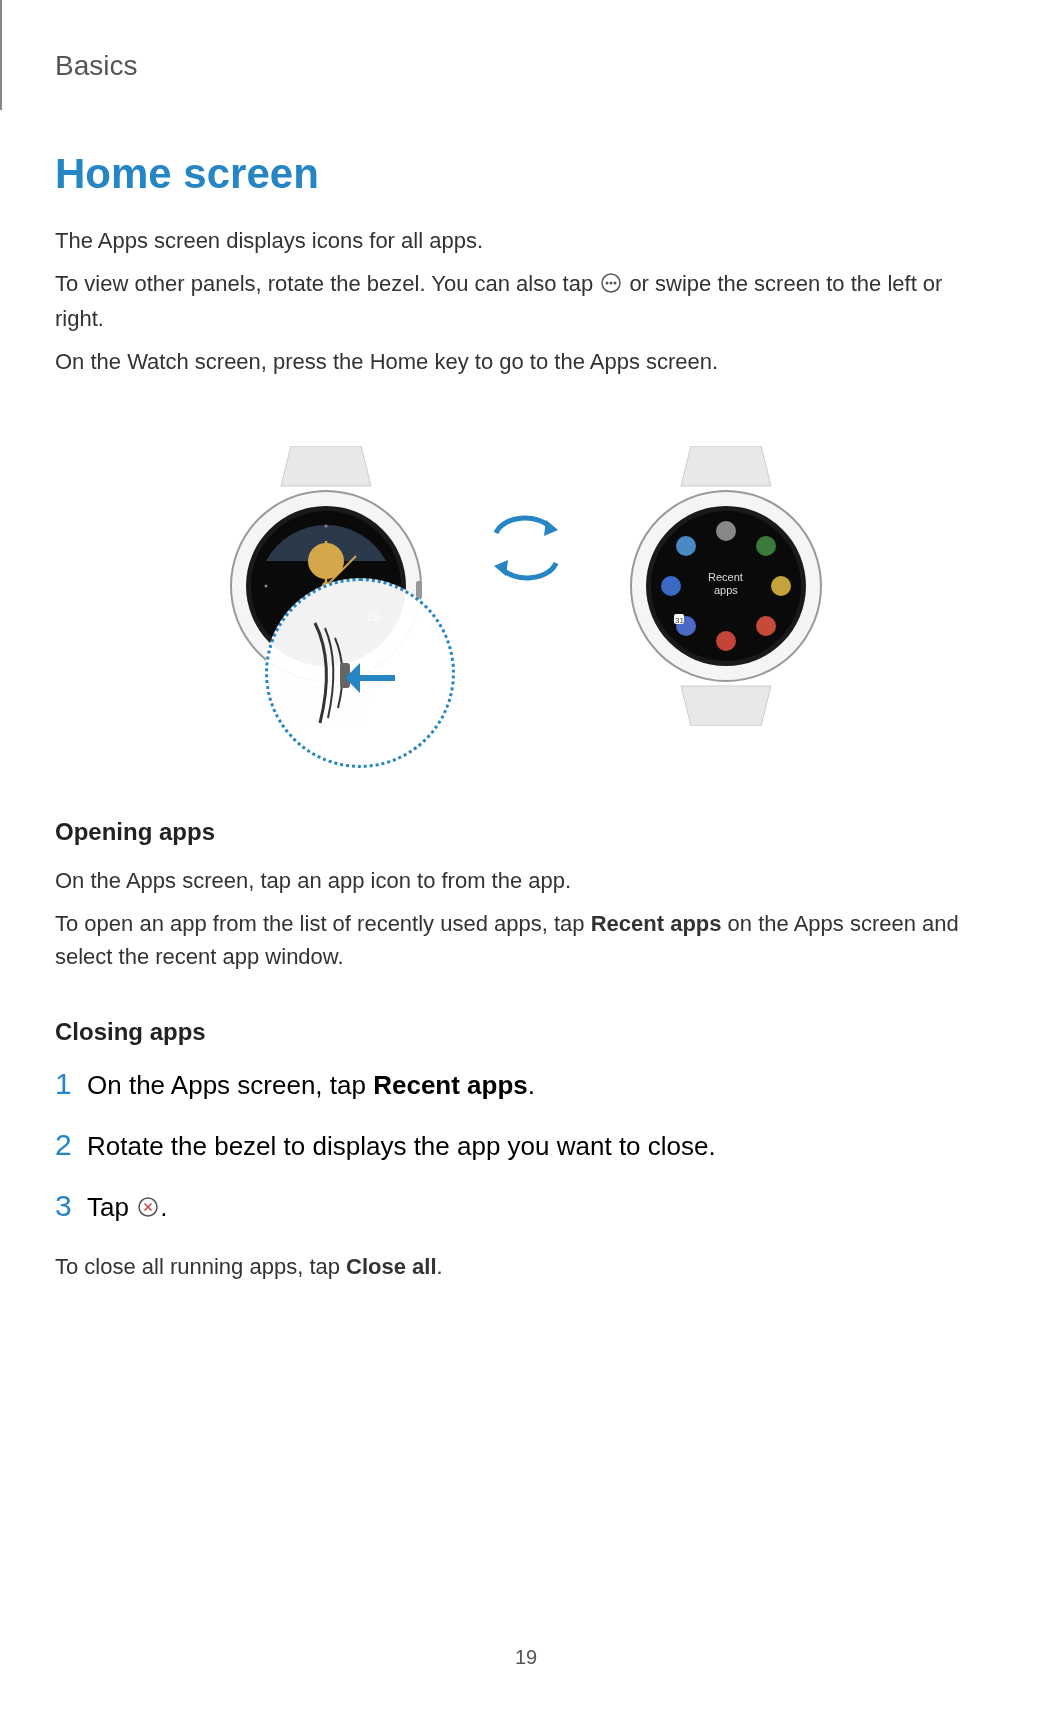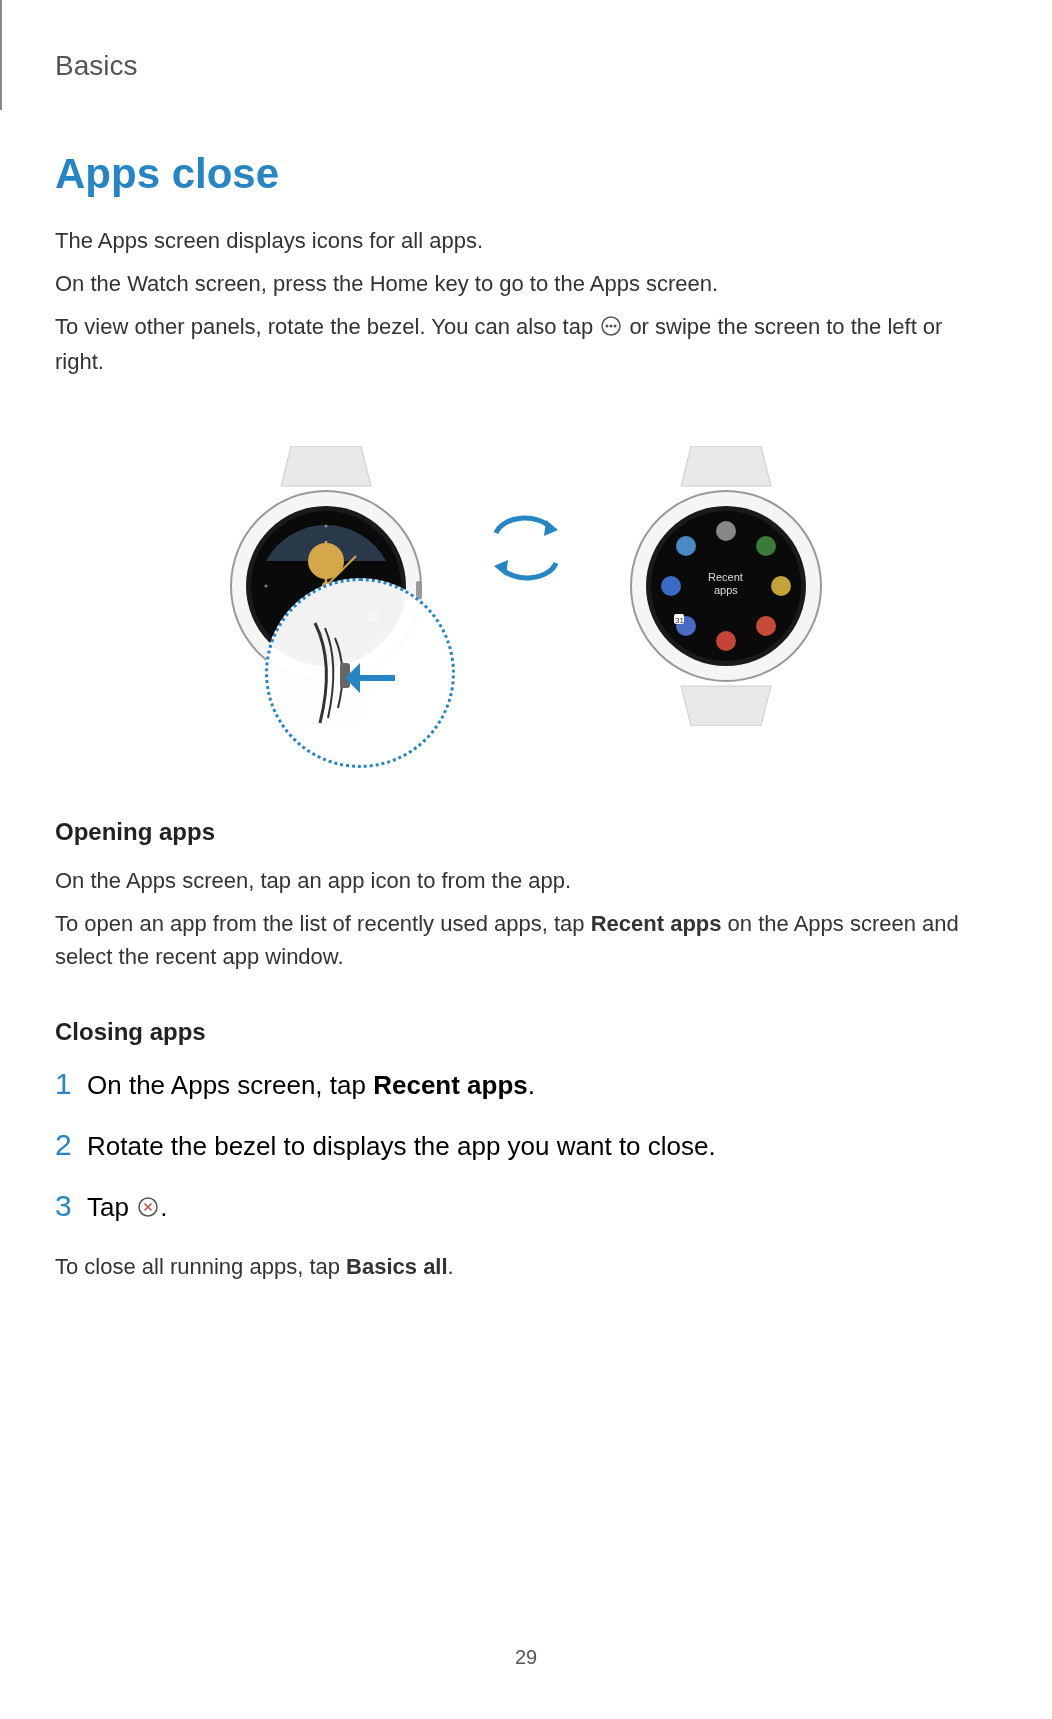--- a/index.html
+++ b/index.html
@@ -127,32 +127,32 @@
     }
   </style>
 </head>
 <body>
 
 <div class="side-line"></div>
 
 <div class="content">
   <div class="breadcrumb">Basics</div>
 
-  <h1 class="page-title">Apps close</h1>
+  <h1 class="page-title">Home screen</h1>
 
   <p class="body-text">The Apps screen displays icons for all apps.</p>
-  <p class="body-text">On the Watch screen, press the Home key to go to the Apps screen.</p>
   <p class="body-text">
     <span>To view other panels, rotate the bezel. You can also tap </span><span class="inline-icon"><svg width="20" height="20" viewBox="0 0 20 20">
           <circle cx="10" cy="10" r="9" fill="none" stroke="#555" stroke-width="1.5"></circle>
           <circle cx="6" cy="10" r="1.5" fill="#555"></circle>
           <circle cx="10" cy="10" r="1.5" fill="#555"></circle>
           <circle cx="14" cy="10" r="1.5" fill="#555"></circle>
         </svg></span><span> or swipe the screen to the left or right.</span>
   </p>
+  <p class="body-text">On the Watch screen, press the Home key to go to the Apps screen.</p>
 
   <div class="illustration-area">
     <div class="watch-container watch-container-left">
       <svg width="220" height="280" viewBox="0 0 220 280">
         <path d="M 75 0 L 145 0 L 155 40 L 65 40 Z" fill="#e8e8e8" stroke="#ccc"></path>
         <path d="M 75 280 L 145 280 L 155 240 L 65 240 Z" fill="#e8e8e8" stroke="#ccc"></path>
         <circle cx="110" cy="140" r="95" fill="#f5f5f5" stroke="#999" stroke-width="2"></circle>
         <circle cx="110" cy="140" r="80" fill="#1a1a1a"></circle>
         <circle cx="110" cy="140" r="75" fill="#0a0a0a"></circle>
         <path d="M 50 115 A 68 68 0 0 1 170 115" fill="#2a3a4a"></path>
@@ -236,17 +236,17 @@
         <span>Tap </span><span class="inline-icon"><svg width="20" height="20" viewBox="0 0 20 20">
               <circle cx="10" cy="10" r="9" fill="none" stroke="#555" stroke-width="1.5"></circle>
               <line x1="6.5" y1="6.5" x2="13.5" y2="13.5" stroke="#c44" stroke-width="1.5"></line>
               <line x1="13.5" y1="6.5" x2="6.5" y2="13.5" stroke="#c44" stroke-width="1.5"></line>
             </svg></span><span>.</span>
       </span>
     </div>
   </div>
 
   <p class="body-text">
-    <span>To close all running apps, tap </span><span class="bold">Basics all</span><span>.</span>
+    <span>To close all running apps, tap </span><span class="bold">Close all</span><span>.</span>
   </p>
 </div>
 
-<div class="page-number">29</div>
+<div class="page-number">19</div>
 
 </body></html>

